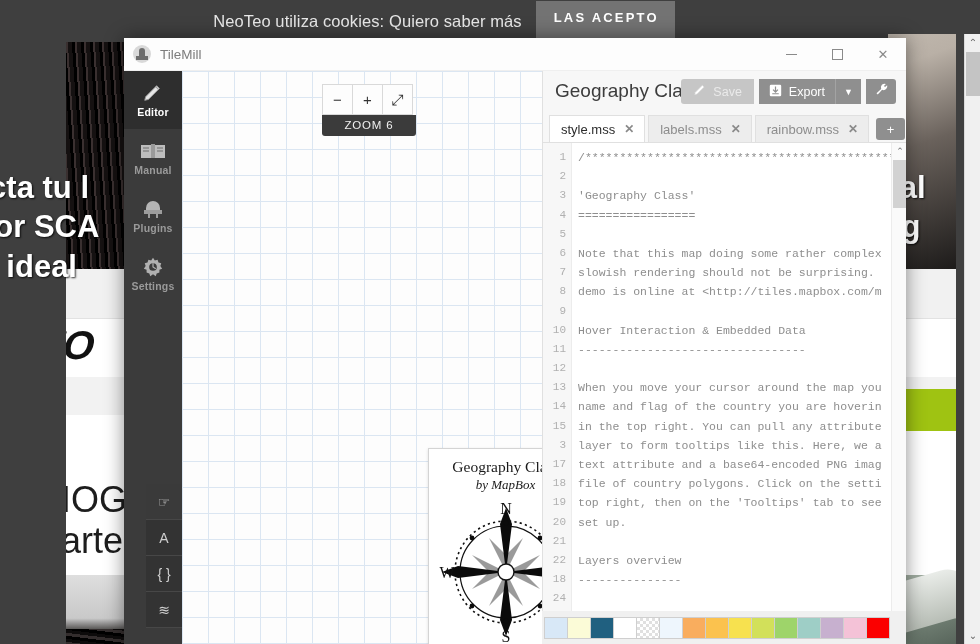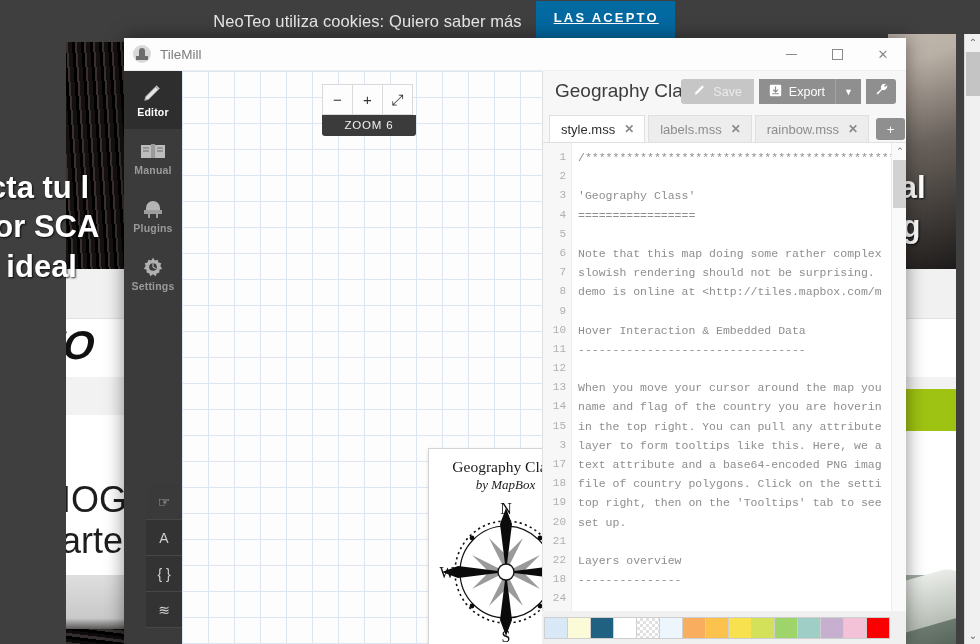--- a/index.html
+++ b/index.html
@@ -17,24 +17,23 @@
   .cookie-bar {
     position: absolute; top: 0; left: 0; width: 888px; height: 42px;
     background: #3f3f3f; display: flex; align-items: center;
     justify-content: center; gap: 14px;
   }
   .cookie-text {
     color: #e8e8e8; font-size: 16.5px; letter-spacing: .1px;
     font-family: "Liberation Sans", sans-serif;
   }
   .cookie-btn {
-    background: #0369a1; color: #fff; font-weight: bold; font-size: 13px;
+    background: #737373; color: #fff; font-weight: bold; font-size: 13px;
     letter-spacing: 2.2px; padding: 9px 16px 17px 18px; border: none;
     cursor: pointer;
-    text-decoration: underline;
   }
 
   .page-body {
     position: absolute; top: 34px; left: 66px; width: 890px; bottom: 0;
     background: #ffffff; overflow: hidden;
   }
 
   .hero {
     position: absolute; top: 0; left: 0; width: 890px; height: 235px;
     background: #1a1a1a; overflow: hidden;

